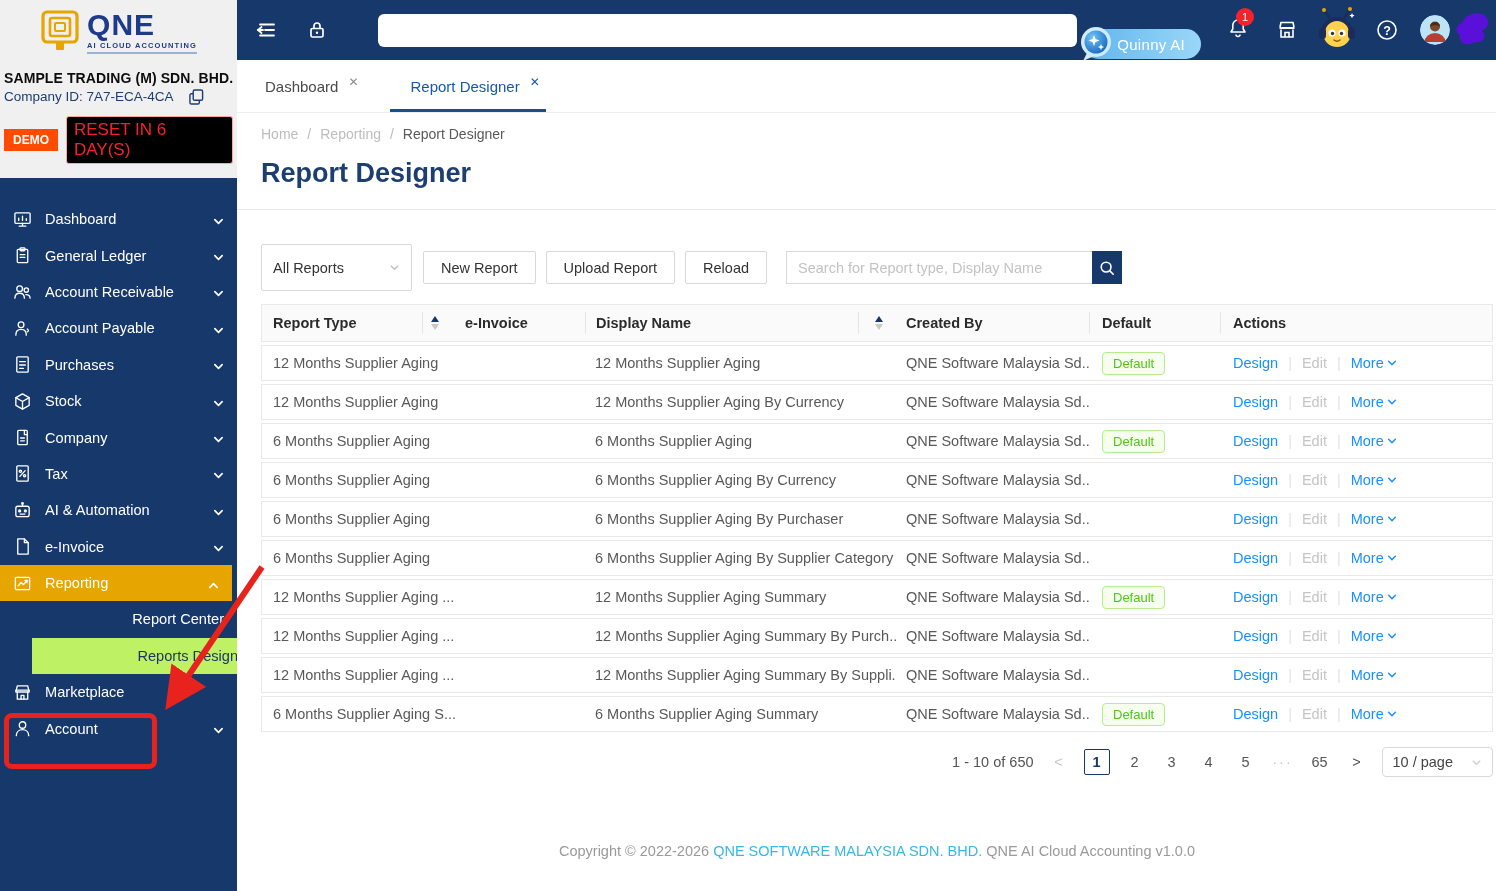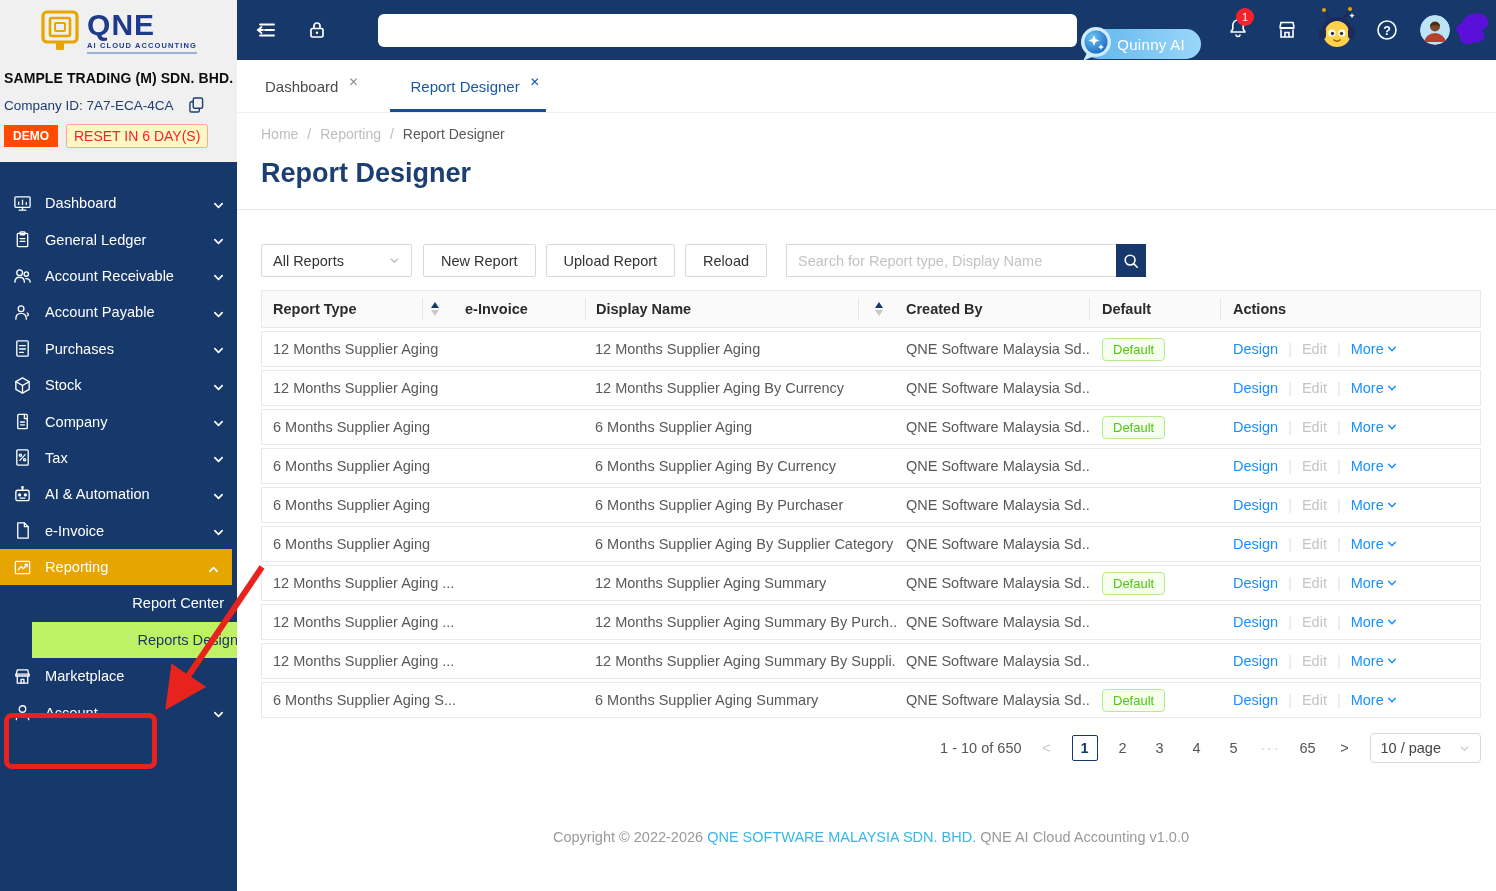--- a/index.html
+++ b/index.html
@@ -12,25 +12,25 @@
 
   
   .sidebar { flex:0 0 237px; width:237px; background:#16386B; display:flex; flex-direction:column; }
   .sidebar-top { background:#F0F0F0; padding:6px 0 14px 0; border-bottom:2px solid #16386B; }
   .logo-row { height:52px; display:flex; align-items:center; justify-content:center; gap:7px; }
   .logo-mark { width:40px; height:44px; }
   .logo-text { display:flex; flex-direction:column; line-height:1; }
   .logo-qne { font-size:30px; font-weight:bold; color:#1E3A8A; letter-spacing:1px; }
   .logo-tag { font-size:7.5px; font-weight:bold; color:#1E3A8A; letter-spacing:1.1px; margin-top:2px; border-bottom:2px solid #9AB2D8; padding-bottom:2px;}
   .company-name { margin-top:12px; padding:0 4px; font-size:14px; font-weight:bold; color:#0d0d0d; white-space:nowrap; letter-spacing:0.1px;}
-  .company-id-row { margin-top:11px; padding:0 4px; font-size:13.5px; color:#1D3E6F; display:flex; align-items:center; gap:15px; }
+  .company-id-row { margin-top:3px; padding:0 4px; font-size:13.5px; color:#1D3E6F; display:flex; gap:15px; }
   .copy-icon { width:15px; height:16px; cursor:pointer; }
   .badge-row { margin-top:11px; padding:0 4px; display:flex; gap:8px; align-items:center; }
   .demo-badge { background:#FF4B00; color:#fff; font-size:12px; font-weight:bold; padding:4px 9px; border-radius:0; }
-  .reset-badge { background:#fef9c3; color:#F5222D; border:1px solid #FFA39E; font-size:14px; padding:3px 7px; border-radius:3px; }
+  .reset-badge { background:#000000; color:#F5222D; border:1px solid #FFA39E; font-size:17px; padding:3px 7px; border-radius:3px; }
 
   .menu { padding-top:21px; flex:1; position:relative; }
   .menu-item { height:36.4px; display:flex; align-items:center; padding:0 13px 0 12px; color:#fff; font-size:14.6px; cursor:pointer; }
   .menu-item .mi-icon { width:20px; height:20px; margin-right:13px; display:flex; align-items:center; justify-content:center; color:#fff; }
   .menu-item .mi-icon svg { width:19px; height:19px; }
   .menu-item .mi-label { flex:1; white-space:nowrap; }
   .menu-item .chev { width:11px; height:11px; color:#fff; }
   .menu-item.active-parent { background:#E7A500; width:232px; }
   .menu-item.sub { padding-left:23px;text-align:right; }
   .menu-item.active-sub { background:#bef264; width:232px; color:#1A355E; font-weight:400;margin-left:32px; }
@@ -53,34 +53,34 @@
   .tb-avatar { width:30px; height:30px; margin-left:22px; border-radius:50%; cursor:pointer; }
   .tb-blob { width:42px; height:44px; margin-left:2px; margin-right:-14px; }
 
   .tabbar { height:53px; background:#fff; border-bottom:1px solid #EFEFEF; display:flex; align-items:stretch; padding-left:28px; flex:0 0 53px; }
   .tab { display:flex; align-items:center; gap:10px; margin-right:52px; font-size:15px; color:#4a4a4a; position:relative; cursor:pointer; }
   .tab .tab-close { color:#8c8c8c; font-size:12px; position:relative; top:-4px; cursor:pointer; }
   .tab.active { color:#1858A8; }
   .tab.active .tab-close { color:#1858A8; }
   .tab.active::after { content:""; position:absolute; left:-20px; right:-6px; bottom:0; height:3px; background:#17508F; }
 
-  .content { flex:1; padding:0 15px 0 24px; background:#fff; position:relative; }
+  .content { flex:1; padding:0 3px 0 24px; background:#fff; position:relative; }
   .breadcrumb { margin-top:13px; font-size:14px; color:#BDBDBD; display:flex; gap:9px; align-items:center; }
   .breadcrumb .crumb { cursor:pointer; }
   .breadcrumb .current { color:#595959; cursor:default; }
   .page-title { margin-top:16px; font-size:27px; font-weight:bold; color:#1C3E70; }
   .title-divider { height:1px; background:#E8E8E8; margin:20px -15px 0 -24px; }
 
   .toolbar { margin-top:34px; display:flex; align-items:center; }
-  .select-box { width:151px; height:33px; border:1px solid #D9D9D9; border-radius:2px; display:flex; align-items:center; justify-content:space-between; padding:0 11px; font-size:14.5px; color:#333; cursor:pointer; background:#fff; }
+  .select-box { width:151px; height:47px; border:1px solid #D9D9D9; border-radius:2px; display:flex; align-items:center; justify-content:space-between; padding:0 11px; font-size:14.5px; color:#333; cursor:pointer; background:#fff; }
   .select-box .sel-chev { color:#BFBFBF; width:11px; height:11px; }
   .btn { height:33px; border:1px solid #D9D9D9; border-radius:2px; background:#fff; font-size:14.5px; color:#333; padding:0 17px; margin-left:10px; font-family:inherit; cursor:pointer; }
   .btn:first-of-type { margin-left:11px; }
   .search-wrap { margin-left:19px; display:flex; }
-  .search-input { width:330px; height:33px; border:1px solid #D9D9D9; border-right:none; padding:0 11px; font-size:14.5px; color:#333; font-family:inherit; outline:none; border-radius:0; }
+  .search-input { width:306px; height:33px; border:1px solid #D9D9D9; border-right:none; padding:0 11px; font-size:14.5px; color:#333; font-family:inherit; outline:none; border-radius:0; }
   .search-input::placeholder { color:#C3C3C3; }
   .search-btn { width:30px; height:33px; background:#16386B; border:none; color:#fff; display:flex; align-items:center; justify-content:center; cursor:pointer; }
 
   .grid { margin-top:13px; }
   .g-header { display:flex; align-items:center; height:38px; background:#FAFAFA; border:1px solid #E9E9E9; font-size:14.5px; font-weight:bold; color:#2b2b2b; }
   .h-cell { white-space:nowrap; cursor:pointer; }
   .hc1 { width:160px; padding-left:11px; }
   .hc2 { width:138px; padding-left:18px; }
   .hc3 { width:272px; padding-left:10px; }
   .hc4 { width:190px; padding-left:7px; }

